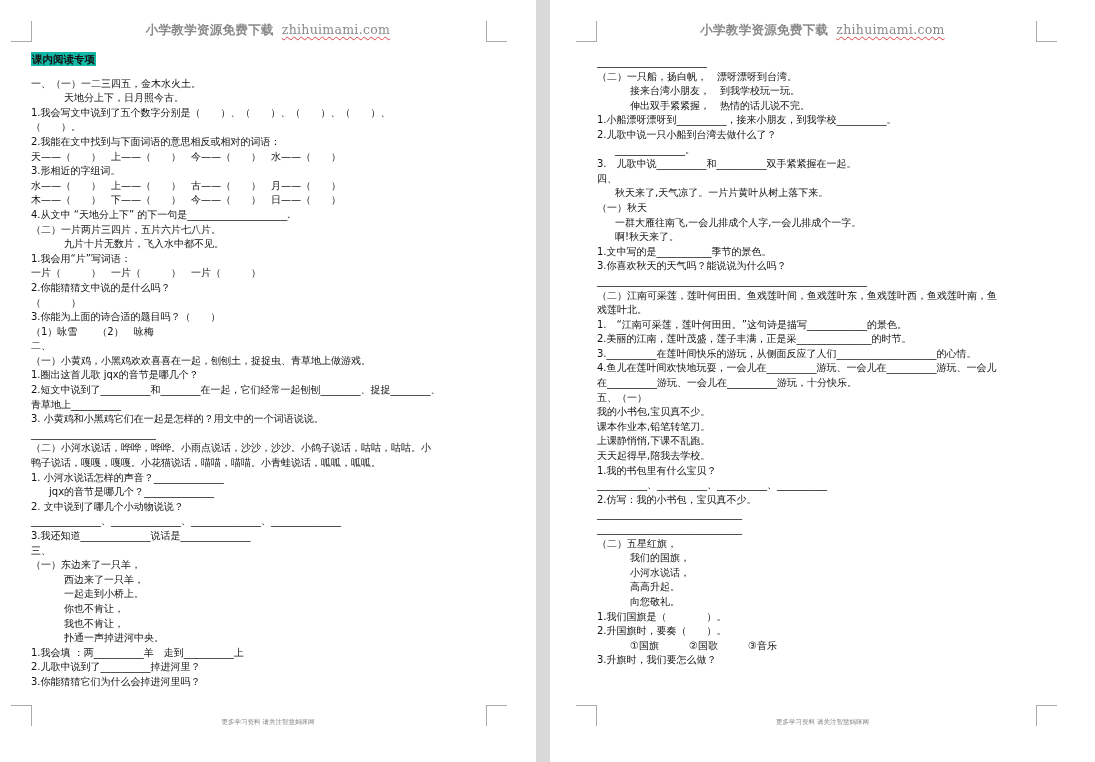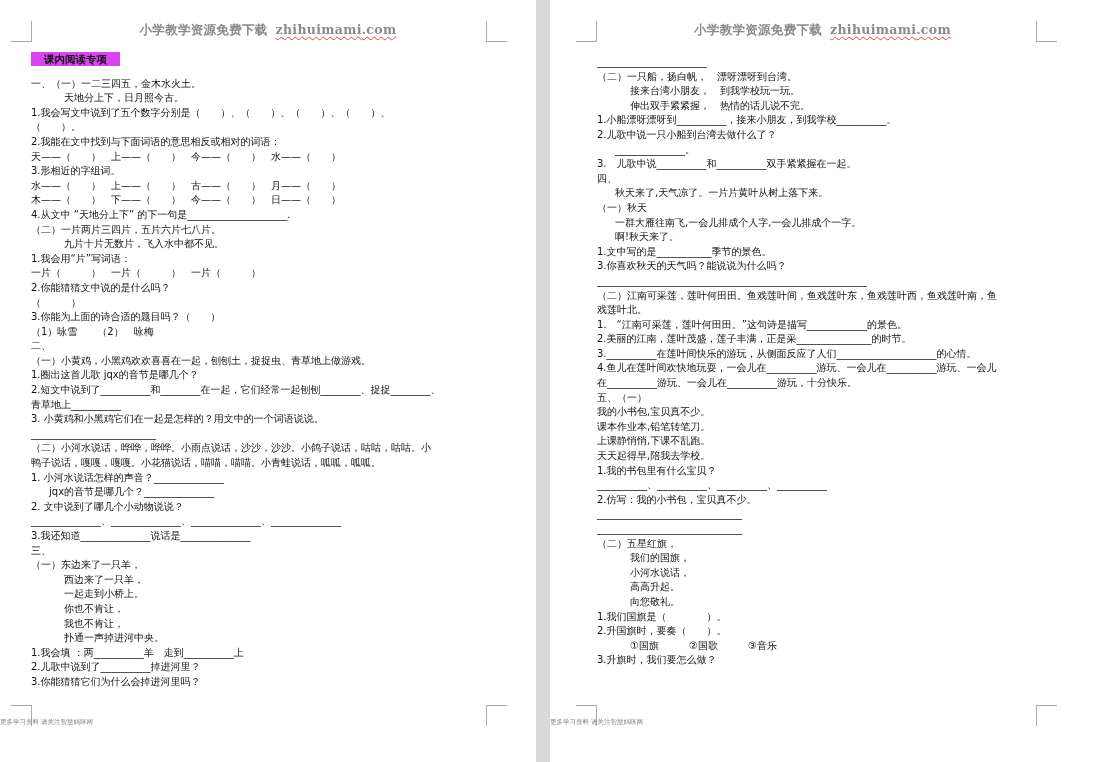--- a/index.html
+++ b/index.html
@@ -14,38 +14,38 @@
     background:#d9d9d9;
   }
   .page { position:absolute; top:0; height:762px; background:#fff; overflow:hidden; }
   .page.left { left:0; width:536px; }
   .page.right { left:550px; width:545px; }
   .header {
     position:absolute; top:22px; left:0; right:0; text-align:center;
     font-family:"DejaVu Serif", serif; font-size:12.5px; font-weight:bold; color:#8a8a8a;
     letter-spacing:0.3px;
   }
-  .header .site { margin-left:8px; text-decoration:underline wavy #d44; text-decoration-thickness:1px; text-underline-offset:2px; font-weight:bold; }
+  .header .site { margin-left:8px; text-decoration:underline wavy #d44; text-decoration-thickness:1px; text-underline-offset:2px; font-weight:normal; }
   .header .site .tld { text-decoration:none; }
   .corner { position:absolute; width:20px; height:20px; }
   .corner.tl { border-right:1px solid #aaa; border-bottom:1px solid #aaa; }
   .corner.tr { border-left:1px solid #aaa; border-bottom:1px solid #aaa; }
   .corner.bl { border-right:1px solid #aaa; border-top:1px solid #aaa; }
   .corner.br { border-left:1px solid #aaa; border-top:1px solid #aaa; }
   .footer {
-    position:absolute; top:718px; left:0; right:0; 
+    position:absolute; top:718px; left:0; right:0; text-align:center;
     font-size:6.5px; color:#888;
   }
   .body { position:absolute; font-size:10px; line-height:14.6px; white-space:nowrap; }
   .page.left .body { left:31px; top:52px; width:450px; }
   .page.right .body { left:47px; top:52px; width:450px; }
   .line { height:14.6px; }
   .ind { padding-left:33px; }
   .ind2 { padding-left:18px; }
-  .title-hl { background:#d946ef; font-weight:bold; font-size:10.5px; padding:1px 13px; }
+  .title-hl { background:#14b8a6; font-weight:bold; font-size:10.5px; padding:1px 1px; }
   .gap { height:6px; }
 </style>
 </head>
 <body>
 
 <div class="gutter"></div>
 
 <div class="page left">
   <div class="header">
     <span>小学教学资源免费下载</span><span class="site"><span>zhihuimami</span><span class="tld">.com</span></span>

